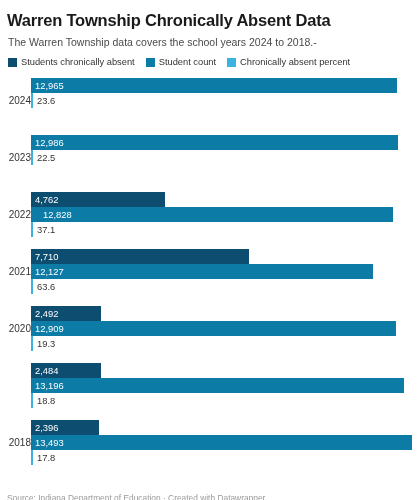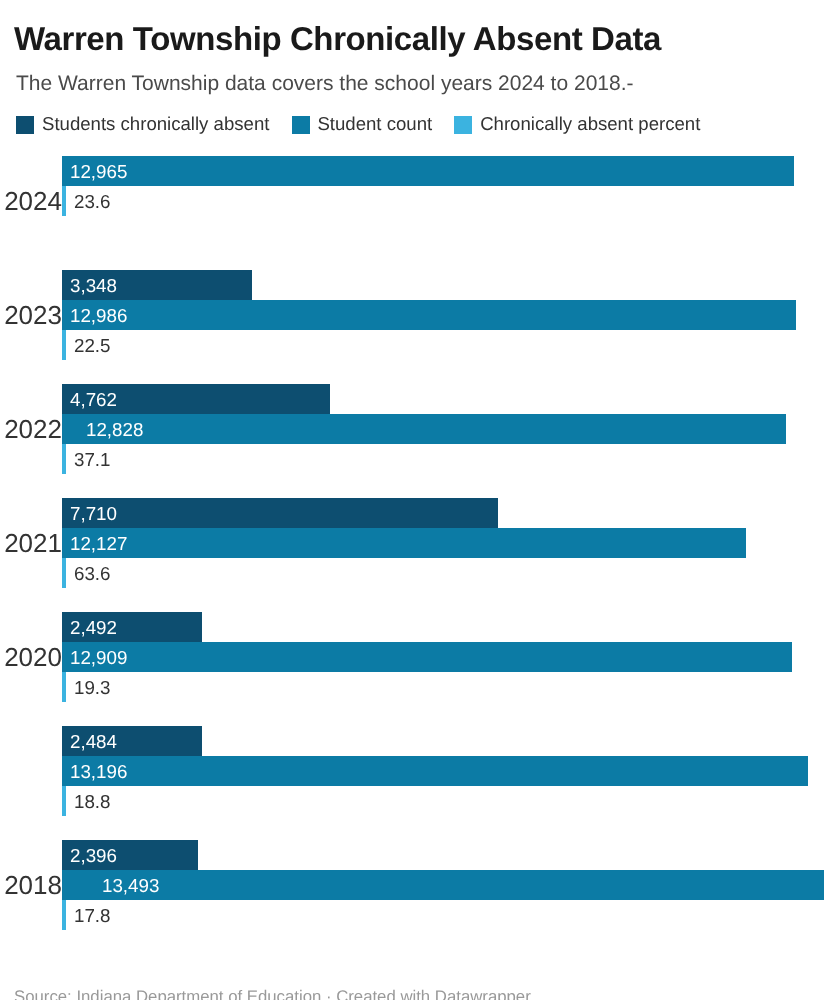--- a/index.html
+++ b/index.html
@@ -80,21 +80,21 @@
   }
   .group-label {
     position: absolute;
     left: 0;
     top: 0;
     width: 24px;
     height: 45px;
     display: flex;
     align-items: center;
     justify-content: flex-end;
-    font-size: 13px;
+    font-size: 10px;
     color: #333333;
     line-height: 1;
   }
   .bars {
     position: absolute;
     left: 24px;
     right: 0;
     top: 0;
     height: 45px;
   }
@@ -172,24 +172,20 @@
           <div class="bar-row">
             <div class="bar" style="width: 2px; background: rgb(59, 179, 224);"></div>
             <span class="bar-value outside" style="left: 2px;">23.6</span>
           </div>
         </div>
       </div>
       <div class="group">
         <div class="group-label">2023</div>
         <div class="bars">
           <div class="bar-row">
-            <div class="bar" style="width: 94.537px; background: rgb(13, 78, 112);"></div>
-            <span class="bar-value inside" style="left: 0px;">3,348</span>
-          </div>
-          <div class="bar-row">
             <div class="bar" style="width: 366.684px; background: rgb(12, 123, 165);"></div>
             <span class="bar-value inside" style="left: 0px;">12,986</span>
           </div>
           <div class="bar-row">
             <div class="bar" style="width: 2px; background: rgb(59, 179, 224);"></div>
             <span class="bar-value outside" style="left: 2px;">22.5</span>
           </div>
         </div>
       </div>
       <div class="group">
@@ -261,21 +257,21 @@
       </div>
       <div class="group">
         <div class="group-label">2018</div>
         <div class="bars">
           <div class="bar-row">
             <div class="bar" style="width: 67.6555px; background: rgb(13, 78, 112);"></div>
             <span class="bar-value inside" style="left: 0px;">2,396</span>
           </div>
           <div class="bar-row">
             <div class="bar" style="width: 381px; background: rgb(12, 123, 165);"></div>
-            <span class="bar-value inside" style="left: 16px;">13,493</span>
+            <span class="bar-value inside" style="left: 0px;">13,493</span>
           </div>
           <div class="bar-row">
             <div class="bar" style="width: 2px; background: rgb(59, 179, 224);"></div>
             <span class="bar-value outside" style="left: 2px;">17.8</span>
           </div>
         </div>
       </div>
     </div>
 
   <div class="chart-footer">Source: Indiana Department of Education · Created with Datawrapper</div>

